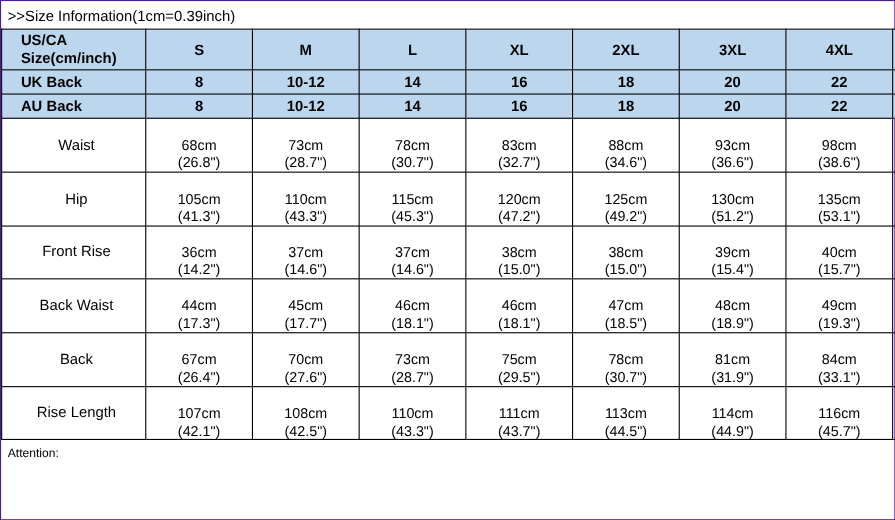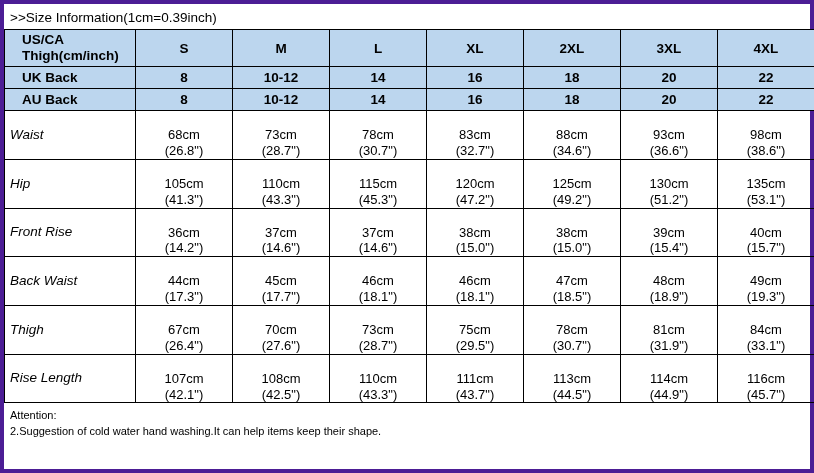--- a/index.html
+++ b/index.html
@@ -11,21 +11,21 @@
     height: 473px;
     font-family: "Liberation Sans", sans-serif;
     background: #ffffff;
     color: #000000;
     overflow: hidden;
   }
   .sheet {
     width: 814px;
     height: 473px;
     box-sizing: border-box;
-    border: 4px solid #4c1d95;
+    border: 1px solid #4c1d95;
     position: relative;
     display: flex;
     flex-direction: column;
   }
   .header-block {
     padding: 4px 6px 2px 6px;
     font-size: 13.5px;
     line-height: 1.42;
   }
   .header-line {
@@ -68,24 +68,23 @@
     line-height: 1.18;
   }
   .data-row td {
     height: 40px;
     text-align: center;
     vertical-align: middle;
     line-height: 1.22;
     font-size: 13px;
   }
   .data-row td.label {
-    text-align: left;
+    text-align: center;
     padding-left: 5px;
     font-size: 13.5px;
-    font-style: italic;
   }
   .data-row td .cm { display: block; margin-top: 16px; }
   .data-row td .inch { display: block; }
 
   .footer-block {
     padding: 5px 22px 4px 6px;
     font-size: 11px;
     line-height: 1.45;
     flex: 1 1 auto;
   }
@@ -109,21 +108,21 @@
         <col class="size-col">
       <col class="size-col">
         <col class="size-col">
         <col class="size-col">
         <col class="size-col-last">
     </colgroup>
     <tbody>
       <tr class="hdr-row tall">
         <td class="label">
           <span class="two-line">US/CA</span>
-          <span class="two-line">Thigh(cm/inch)</span>
+          <span class="two-line">Size(cm/inch)</span>
         </td>
         <td>S</td>
         <td>M</td>
         <td>L</td>
         <td>XL</td>
         <td>2XL</td>
         <td>3XL</td>
         <td>4XL</td>
         <td>5XL</td>
       </tr>
@@ -290,21 +289,21 @@
             <span class="cm">49cm</span>
             <span class="inch">(19.3")</span>
           </td>
         <td>
             <span class="cm">49cm</span>
             <span class="inch">(19.3")</span>
           </td>
       </tr>
 
       <tr class="data-row">
-        <td class="label">Thigh</td>
+        <td class="label">Back</td>
         <td>
             <span class="cm">67cm</span>
             <span class="inch">(26.4")</span>
           </td>
         <td>
             <span class="cm">70cm</span>
             <span class="inch">(27.6")</span>
           </td>
         <td>
             <span class="cm">73cm</span>
@@ -365,16 +364,15 @@
         <td>
             <span class="cm">117cm</span>
             <span class="inch">(46.1")</span>
           </td>
       </tr>
     </tbody>
   </table>
 
   <div class="footer-block">
     <div class="footer-line">Attention:</div>
-    <div class="footer-line">2.Suggestion of cold water hand washing.It can help items keep their shape.</div>
   </div>
 
 </div>
 
 </body></html>

